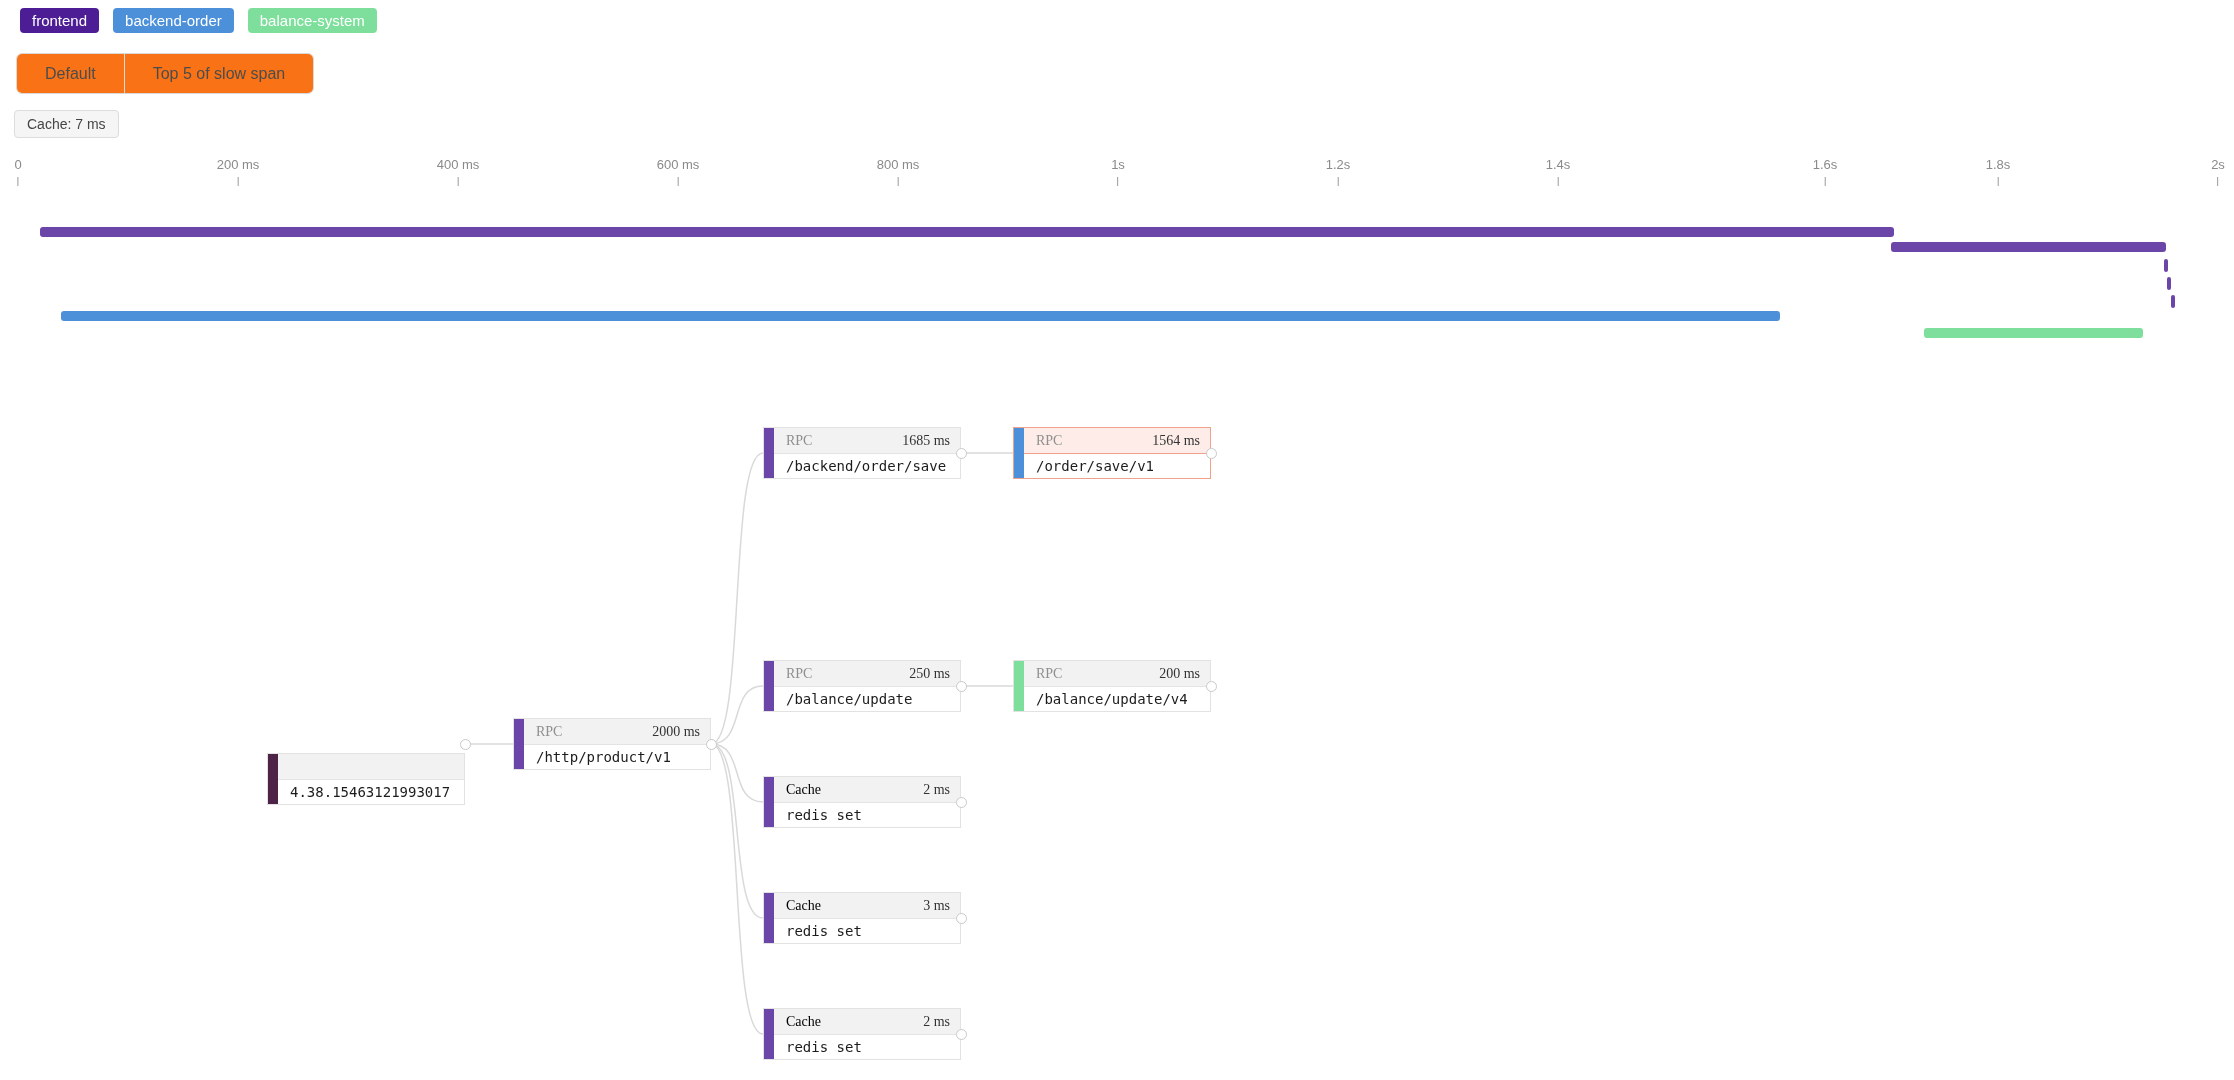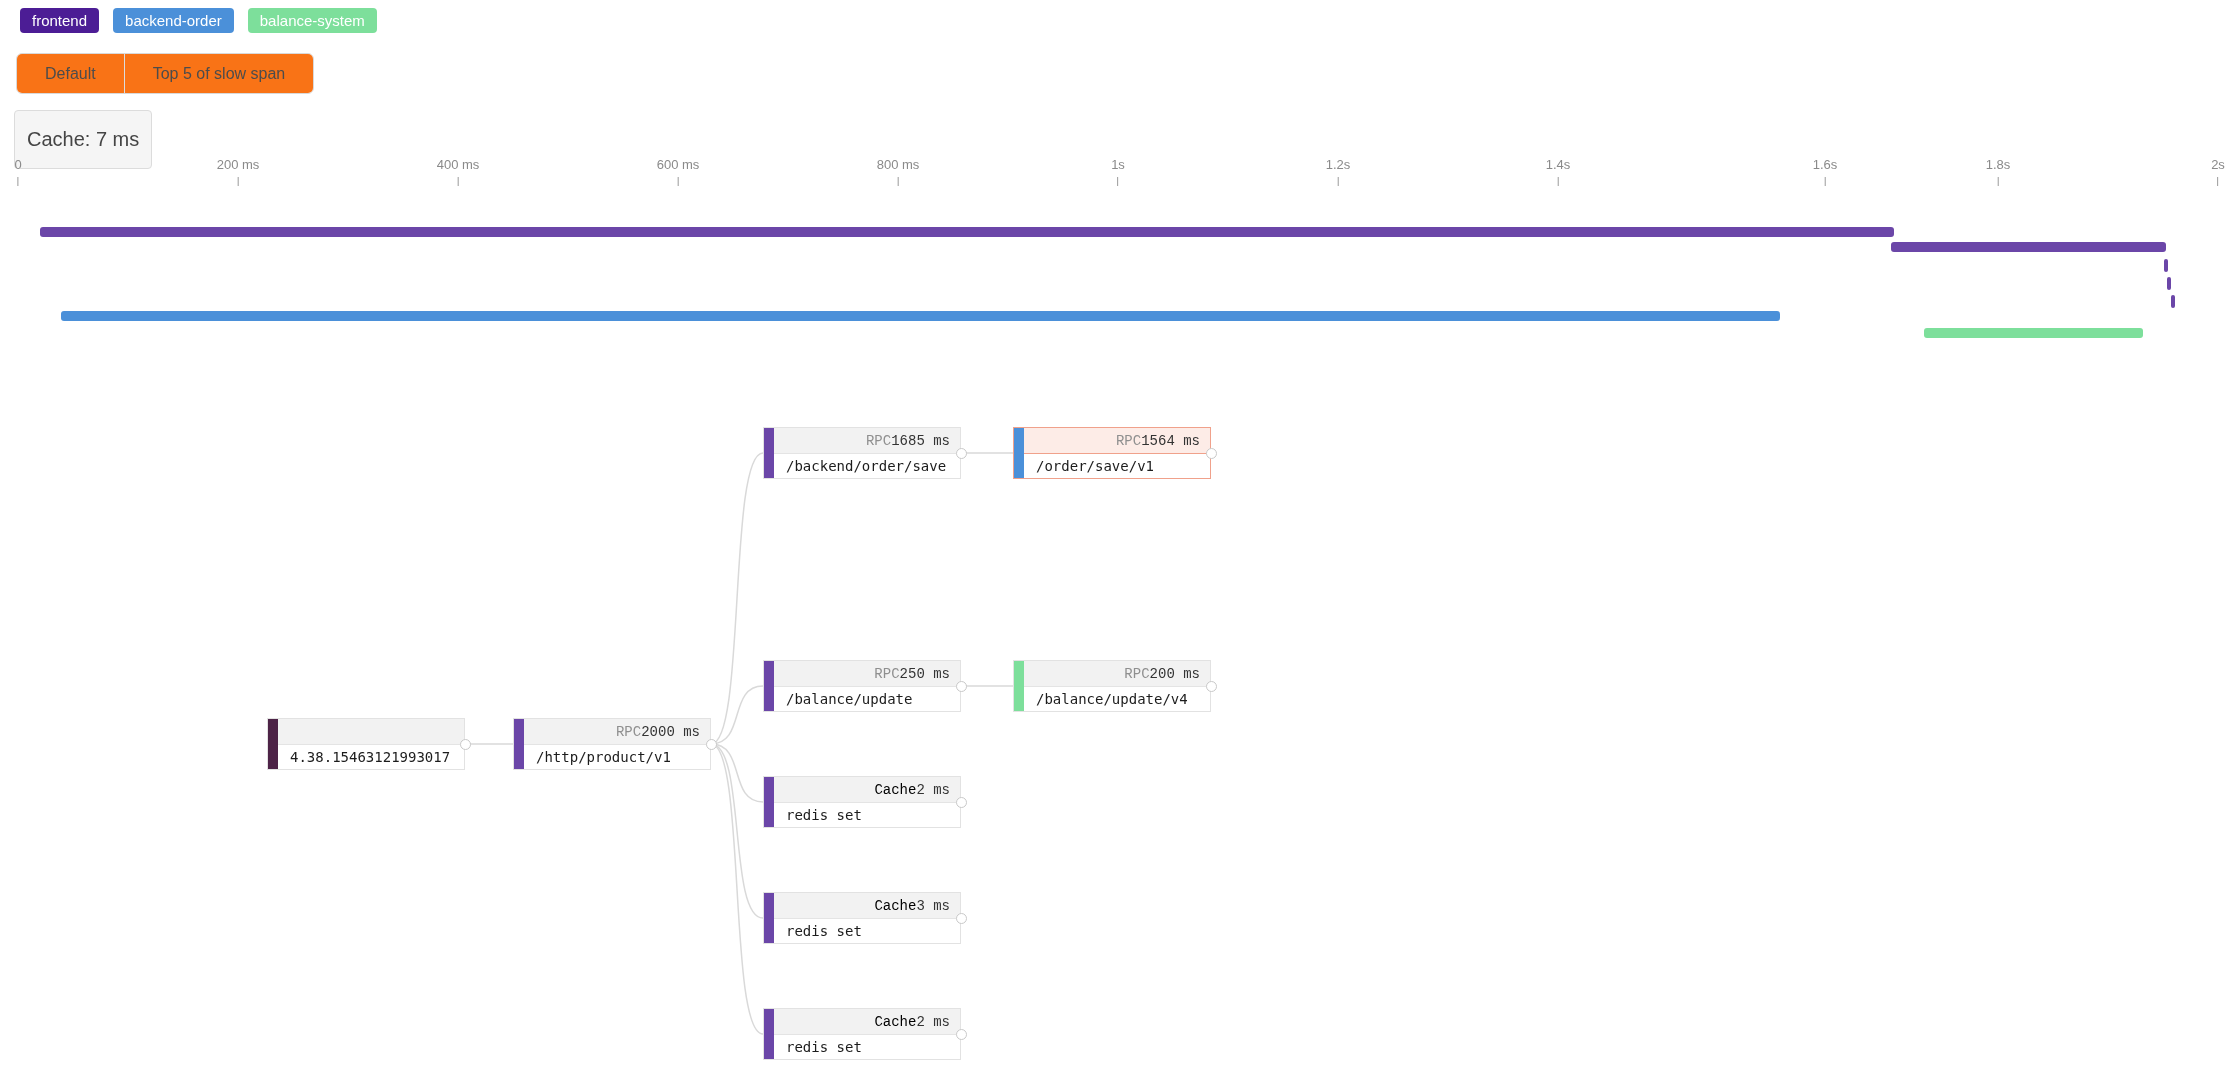--- a/index.html
+++ b/index.html
@@ -19,42 +19,42 @@
     border:1px solid #d9d9d9;border-radius:6px;overflow:hidden;height:41px;box-sizing:border-box;
   }
   .tab{
     padding:0 28px;display:flex;align-items:center;font-size:16px;color:#4c4c4c;
     border-right:1px solid #dcdcdc;white-space:nowrap;cursor:pointer;background:#f97316;
   }
   .tab:last-child{border-right:none;}
   
   .badge{
     position:absolute;left:14px;top:110px;background:#f5f5f5;border:1px solid #dcdcdc;
-    border-radius:4px;padding:17px 12px;font-size:20px;color:#454545;white-space:nowrap;
+    border-radius:4px;padding:5px 12px;font-size:14px;color:#454545;white-space:nowrap;
   }
   
   .ruler{position:absolute;left:0;top:0;width:100%;height:0;}
   .tick{position:absolute;top:157px;transform:translateX(-50%);display:flex;flex-direction:column;align-items:center;}
   .tick .lbl{font-size:13px;color:#8a8a8a;white-space:nowrap;}
   .tick .mark{width:1px;height:9px;background:#9a9a9a;margin-top:5px;}
   
   .bar{position:absolute;height:10px;border-radius:3px;}
   .dash{position:absolute;width:4px;height:13px;border-radius:2px;}
   
   .edges{position:absolute;left:0;top:0;z-index:0;}
   .node{
     position:absolute;width:198px;height:52px;box-sizing:border-box;background:#fff;
     border:1px solid #e2e2e2;display:flex;z-index:1;cursor:pointer;
   }
   .node .sbar{width:10px;flex:none;}
   .node .content{flex:1;display:flex;flex-direction:column;min-width:0;}
   .row-top{
     height:26px;box-sizing:border-box;background:#f2f2f2;border-bottom:1px solid #e4e4e4;
-    display:flex;align-items:center;justify-content:flex-end;padding:0 10px 0 12px;
-    font-family:Liberation Mono, monospace;font-size:14px;
+    display:flex;align-items:center;justify-content:space-between;padding:0 10px 0 12px;
+    font-family:Liberation Serif, serif;font-size:14px;
   }
   .row-bottom{
     height:24px;display:flex;align-items:center;padding:0 10px 0 12px;
     font-family:"DejaVu Sans Mono",monospace;font-size:14px;color:#1c1c1c;white-space:nowrap;
   }
   .kind{color:#8f8f8f;}
   .kind.cache{color:#000000;}
   .dur{color:#333;}
   .node.highlighted{border-color:#f0a18b;}
   .node.highlighted .row-top{background:#fdece7;border-bottom-color:#f0a18b;}
@@ -135,21 +135,21 @@
     <path d="M465 744 L513 744" fill="none" stroke="#d9d9d9" stroke-width="1.5"></path>
     <path d="M711 744 C746 744 728 453 763 453" fill="none" stroke="#d9d9d9" stroke-width="1.5"></path>
     <path d="M711 744 C746 744 728 686 763 686" fill="none" stroke="#d9d9d9" stroke-width="1.5"></path>
     <path d="M711 744 C746 744 728 802 763 802" fill="none" stroke="#d9d9d9" stroke-width="1.5"></path>
     <path d="M711 744 C746 744 728 918 763 918" fill="none" stroke="#d9d9d9" stroke-width="1.5"></path>
     <path d="M711 744 C746 744 728 1034 763 1034" fill="none" stroke="#d9d9d9" stroke-width="1.5"></path>
     <path d="M961 453 L1013 453" fill="none" stroke="#d9d9d9" stroke-width="1.5"></path>
     <path d="M961 686 L1013 686" fill="none" stroke="#d9d9d9" stroke-width="1.5"></path>
   </svg>
 <div id="graph">
-    <div class="node" style="left: 267px; top: 718px;">
+    <div class="node" style="left: 267px; top: 753px;">
       <div class="sbar" style="background: rgb(77, 35, 71);"></div>
       <div class="content">
         <div class="row-top">
           <span class="kind"></span>
           <span class="dur"></span>
         </div>
         <div class="row-bottom">
           <span>4.38.15463121993017</span>
         </div>
       </div>

